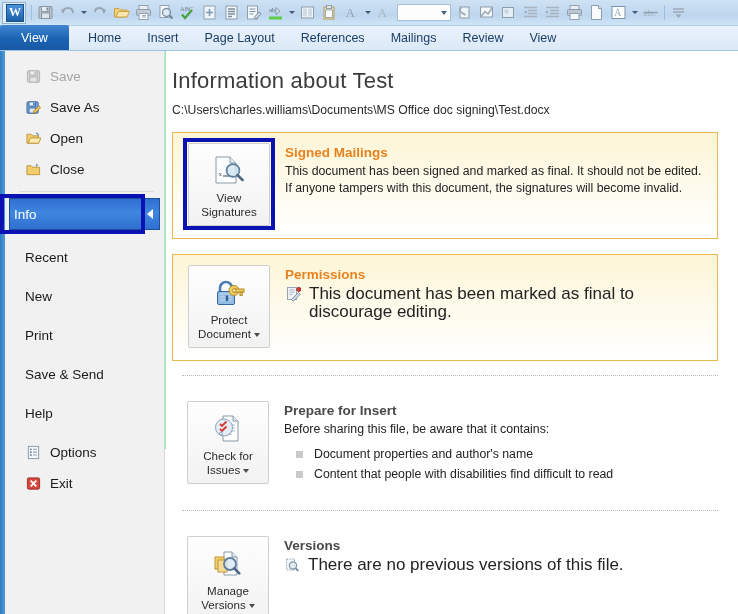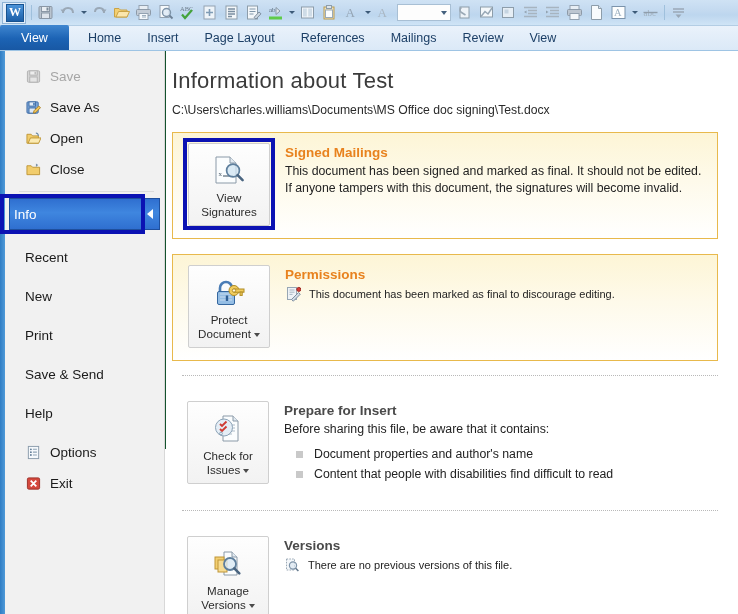--- a/index.html
+++ b/index.html
@@ -51,21 +51,21 @@
     height: 24px; padding: 0 13px; display: flex; align-items: center;
     font-size: 12.5px; color: #1c3f66; cursor: default; white-space: nowrap;
   }
   .tab.file {
     background: linear-gradient(to bottom,#3f86d0 0%, #1c63b4 55%, #1858a4 100%);
     color: #fff; height: 25px; border-top-left-radius: 2px; border-top-right-radius: 2px;
     padding: 0 21px; margin-right: 6px; font-weight: normal;
   }
 
   
-  .backstage { position: absolute; left: 0; top: 51px; width: 738px; height: 398px; background: #14532d; }
+  .backstage { position: absolute; left: 0; top: 51px; width: 738px; height: 398px; background: #86efac; }
   .blue-rail { position: absolute; left: 0; top: 0; width: 5px; height: 563px;
     background: linear-gradient(to right,#2f7dc4,#4f9ad8); }
   .nav {
     position: absolute; left: 5px; top: 0; width: 160px; height: 563px;
     background: #f1f1f1; border-right: 1px solid #d8d8d8;
   }
   .nav-item {
     height: 31px; display: flex; align-items: center; padding-left: 20px;
     font-size: 13.5px; color: #1a1a1a; position: relative;
   }
@@ -118,21 +118,21 @@
   .big-btn .lbl { margin-top: 2px; }
   .btn-annot-wrap { position: relative; }
   .btn-annot {
     position: absolute; left: -5px; top: -5px; width: 92px; height: 92px;
     border: 4px solid #0b12b3; box-sizing: border-box; pointer-events: none;
   }
   .txt-col { flex: 1; padding-left: 10px; padding-top: 2px; }
   .sec-title { font-size: 13.5px; font-weight: bold; color: #e8821e; margin-bottom: 3px; }
   .sec-title.grey { color: #4a4a4a; }
   .sec-body { font-size: 12.3px; color: #232323; line-height: 17px; max-width: 420px; }
-  .sec-line { display: flex; align-items: flex-start; gap: 8px; font-size: 11px; color: #232323; line-height: 18px; }
+  .sec-line { display: flex; align-items: flex-start; gap: 8px; font-size: 17px; color: #232323; line-height: 18px; }
   .sec-line .mini { flex: none; margin-top: 1px; }
   .bullets { margin-top: 6px; }
   .bullet { display: flex; align-items: center; gap: 11px; font-size: 12.3px; color: #232323; line-height: 20px; padding-left: 12px;}
   .sq { width: 7px; height: 7px; background: #c9c9c9; flex: none; }
   .divider { border-top: 1px dotted #b9b9b9; margin: 14px 0 0 10px; }
   .caret-dn { display:inline-block; width:0;height:0;border-left:3.5px solid transparent;border-right:3.5px solid transparent;border-top:4px solid #4a4a4a; margin-left:3px; vertical-align: middle;}
 </style>
 </head>
 <body>
 

